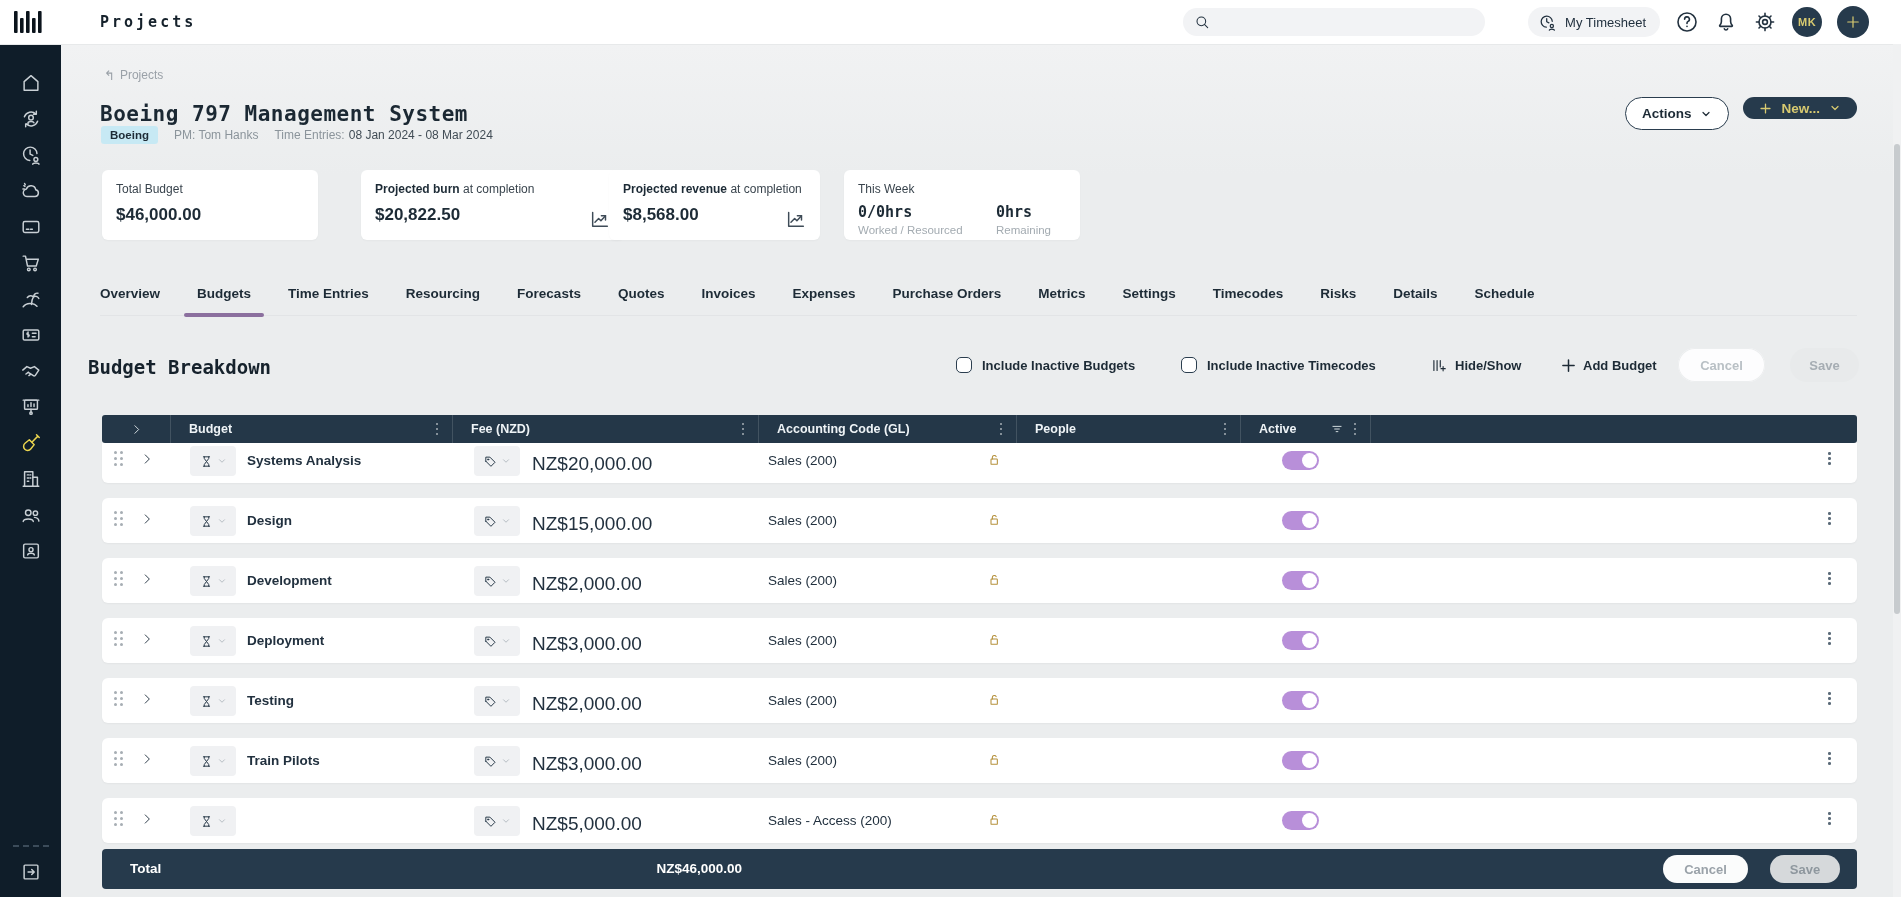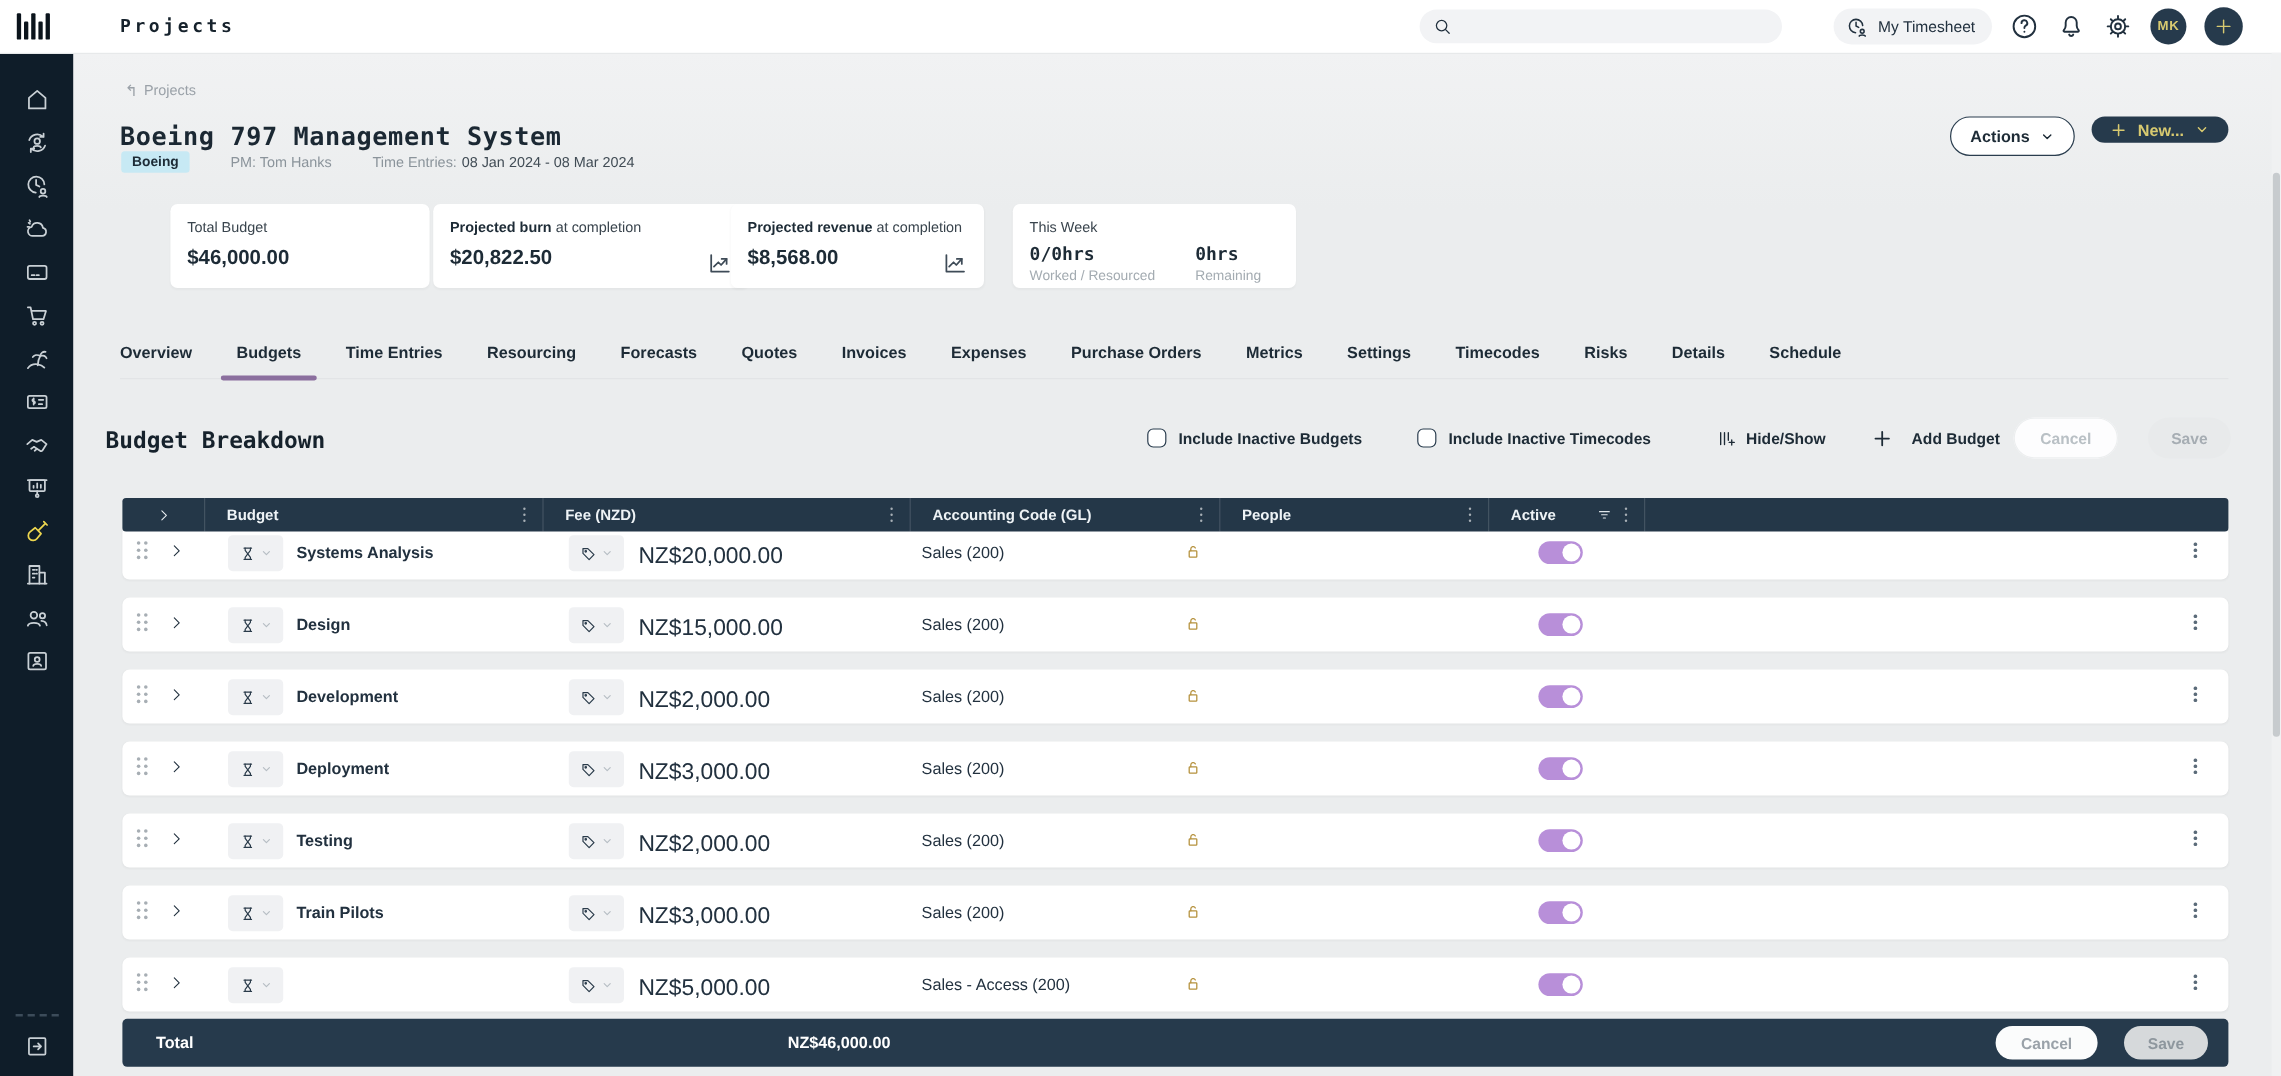--- a/index.html
+++ b/index.html
@@ -41,36 +41,36 @@
   .main{position:absolute;left:61px;top:44px;right:0;bottom:0;
     background:linear-gradient(#f1f2f3,#ebedee 130px);}
   .breadcrumb{position:absolute;left:43px;top:24px;font-size:12px;color:#9aa1a8;cursor:pointer;
     display:flex;align-items:center;gap:5px;}
   .breadcrumb .arrow{font-size:13px;line-height:1;}
   .page-title{position:absolute;left:39px;top:44px;font-family:"DejaVu Sans Mono",monospace;
     font-size:21px;font-weight:700;letter-spacing:.5px;color:#1b2833;}
   .meta{position:absolute;left:40px;top:82px;display:flex;align-items:center;gap:16px;font-size:12px;}
   .badge{background:var(--badge,#c7e9f4);color:#1d2b36;font-weight:600;font-size:11.5px;
     padding:3px 9px;border-radius:3px;}
-  .meta .gray{color:#8b949b;margin-left:18px;}
+  .meta .gray{color:#8b949b;}
   .meta .val{color:#414c55;font-weight:500;}
   .hdr-actions{position:absolute;top:53px;right:44px;display:flex;gap:14px;}
   .btn-actions{height:33px;padding:0 16px;border:1px solid #2a3d4e;border-radius:17px;background:#fff;
     font:600 13.5px "Liberation Sans",sans-serif;color:#1d2b36;display:flex;align-items:center;gap:9px;cursor:pointer;}
   .btn-new{height:22px;padding:0 16px;border:none;border-radius:17px;background:#263a4c;
     font:700 13.5px "Liberation Sans",sans-serif;color:var(--gold,#d8ca70);display:flex;align-items:center;gap:9px;cursor:pointer;}
 
   
   .card{position:absolute;top:126px;height:70px;background:#fff;border-radius:6px;box-sizing:border-box;
     padding:12px 14px;box-shadow:0 1px 2px rgba(0,0,0,.03);}
   .card .lbl{font-size:12px;color:#39444d;}
   .card .lbl b{color:#1d2b36;}
   .card .val{margin-top:9px;font-size:17px;font-weight:700;color:#1d2b36;}
   .card .trend{position:absolute;right:13px;bottom:10px;color:#3e4b57;}
-  .card.c1{left:41px;width:216px;margin-left:40px;}
+  .card.c1{left:41px;width:216px;}
   .card.c2{left:300px;width:263px;}
   .card.c3{left:548px;width:211px;}
   .card.c4{left:783px;width:236px;}
   .wk{position:absolute;top:33px;}
   .wk .num{font-family:"DejaVu Sans Mono",monospace;font-size:15px;font-weight:700;color:#1d2b36;}
   .wk .sub{margin-top:3px;font-size:11.5px;color:#a3abb1;}
   .wk.w1{left:14px;} .wk.w2{left:152px;}
 
   
   .tabs{position:absolute;left:39px;top:238px;right:44px;height:33px;display:flex;gap:37px;
@@ -80,21 +80,21 @@
   .tab.active::after{content:"";position:absolute;left:-13px;right:-13px;bottom:-2px;height:4px;
     border-radius:2px;background:var(--accent,#8b6f9e);}
 
   
   .section-title{position:absolute;left:27px;top:312px;font-family:"DejaVu Sans Mono",monospace;
     font-size:19px;font-weight:700;color:#16222c;}
   .tool{position:absolute;top:304px;height:34px;display:flex;align-items:center;gap:10px;
     font-size:13px;font-weight:600;color:#1d2b36;cursor:pointer;background:none;border:none;
     font-family:"Liberation Sans",sans-serif;}
   .cbx{width:16px;height:16px;border:1.5px solid #2b3e4f;border-radius:5px;background:#fff;box-sizing:border-box;}
-  .t-cb1{left:889px;} .t-cb2{left:1114px;} .t-hide{left:1363px;gap:8px;} .t-add{left:1494px;gap:17px;}
+  .t-cb1{left:889px;} .t-cb2{left:1114px;} .t-hide{left:1363px;gap:8px;} .t-add{left:1494px;gap:7px;}
   .pill-btn{position:absolute;top:304px;height:34px;border:none;border-radius:17px;cursor:default;
     font:600 13px "Liberation Sans",sans-serif;}
   .t-cancel{left:1617px;width:87px;background:#fdfdfe;color:#b9c0c5;box-shadow:0 0 0 1px #eceeef inset;}
   .t-save{left:1729px;width:69px;background:#e8eaeb;color:#a6adb3;}
 
   
   .thead{position:absolute;left:41px;top:371px;width:1755px;height:28px;background:#243748;
     border-radius:3px;display:flex;align-items:stretch;color:#eef3f6;font-size:12.5px;font-weight:700;z-index:2;}
   .th{display:flex;align-items:center;box-sizing:border-box;padding:0 12px 0 18px;position:relative;}
   .th .sp{flex:1;}

